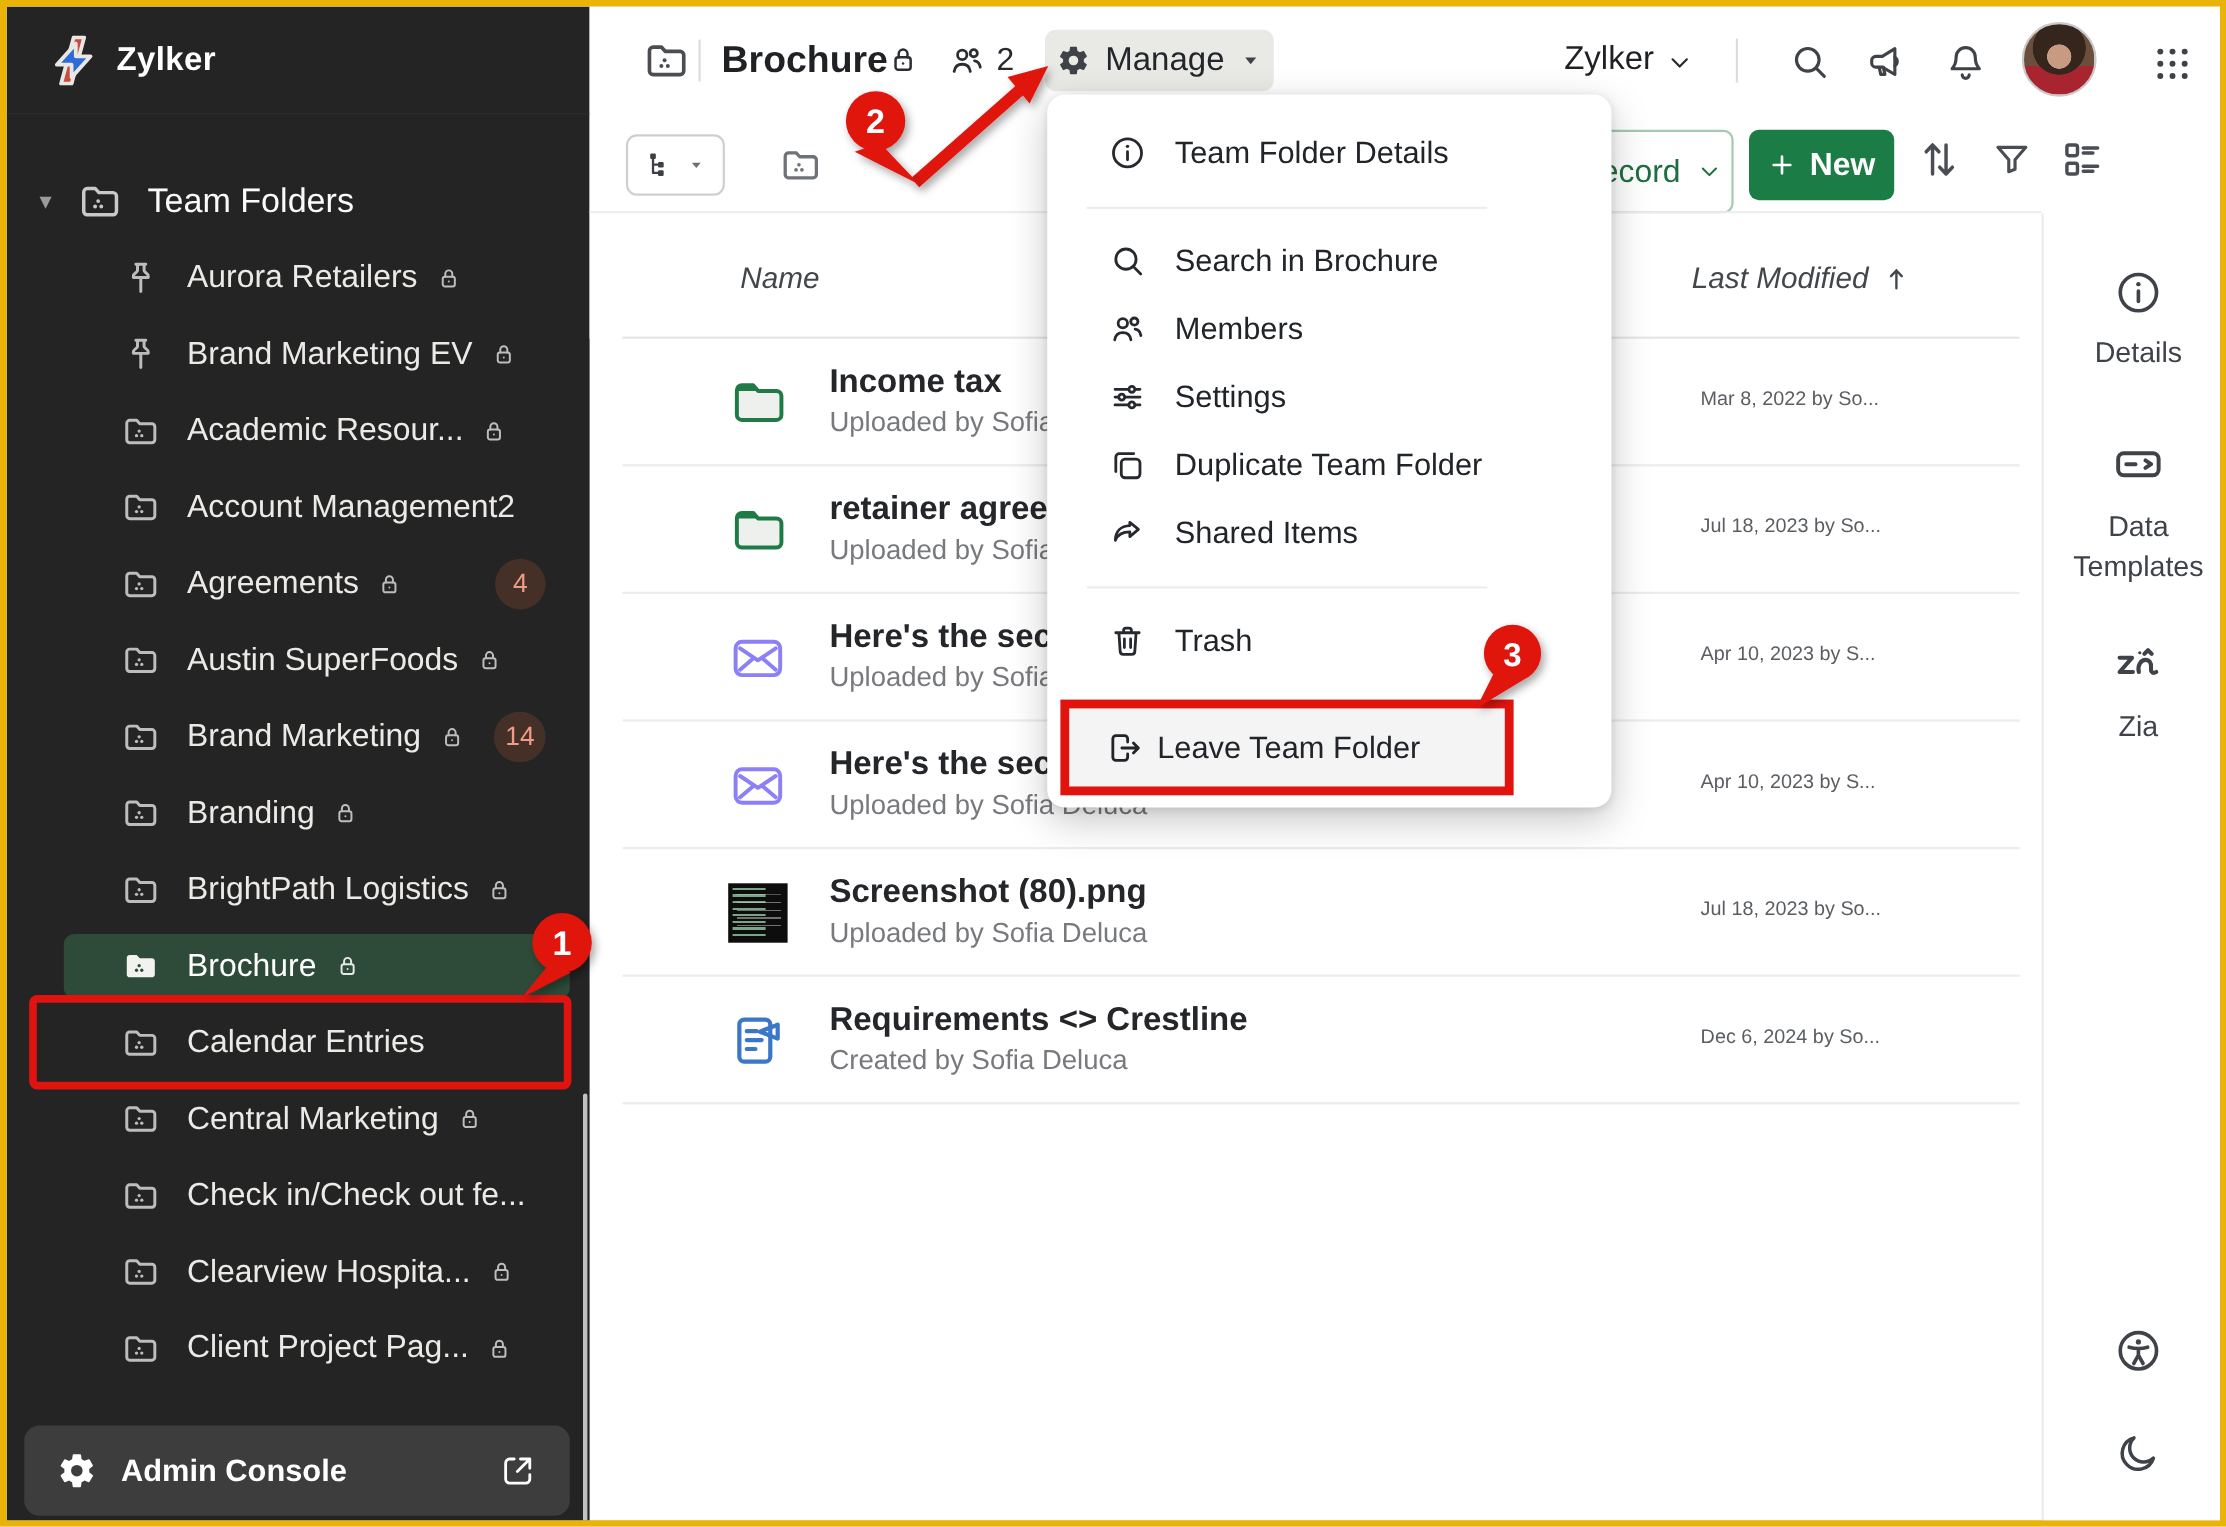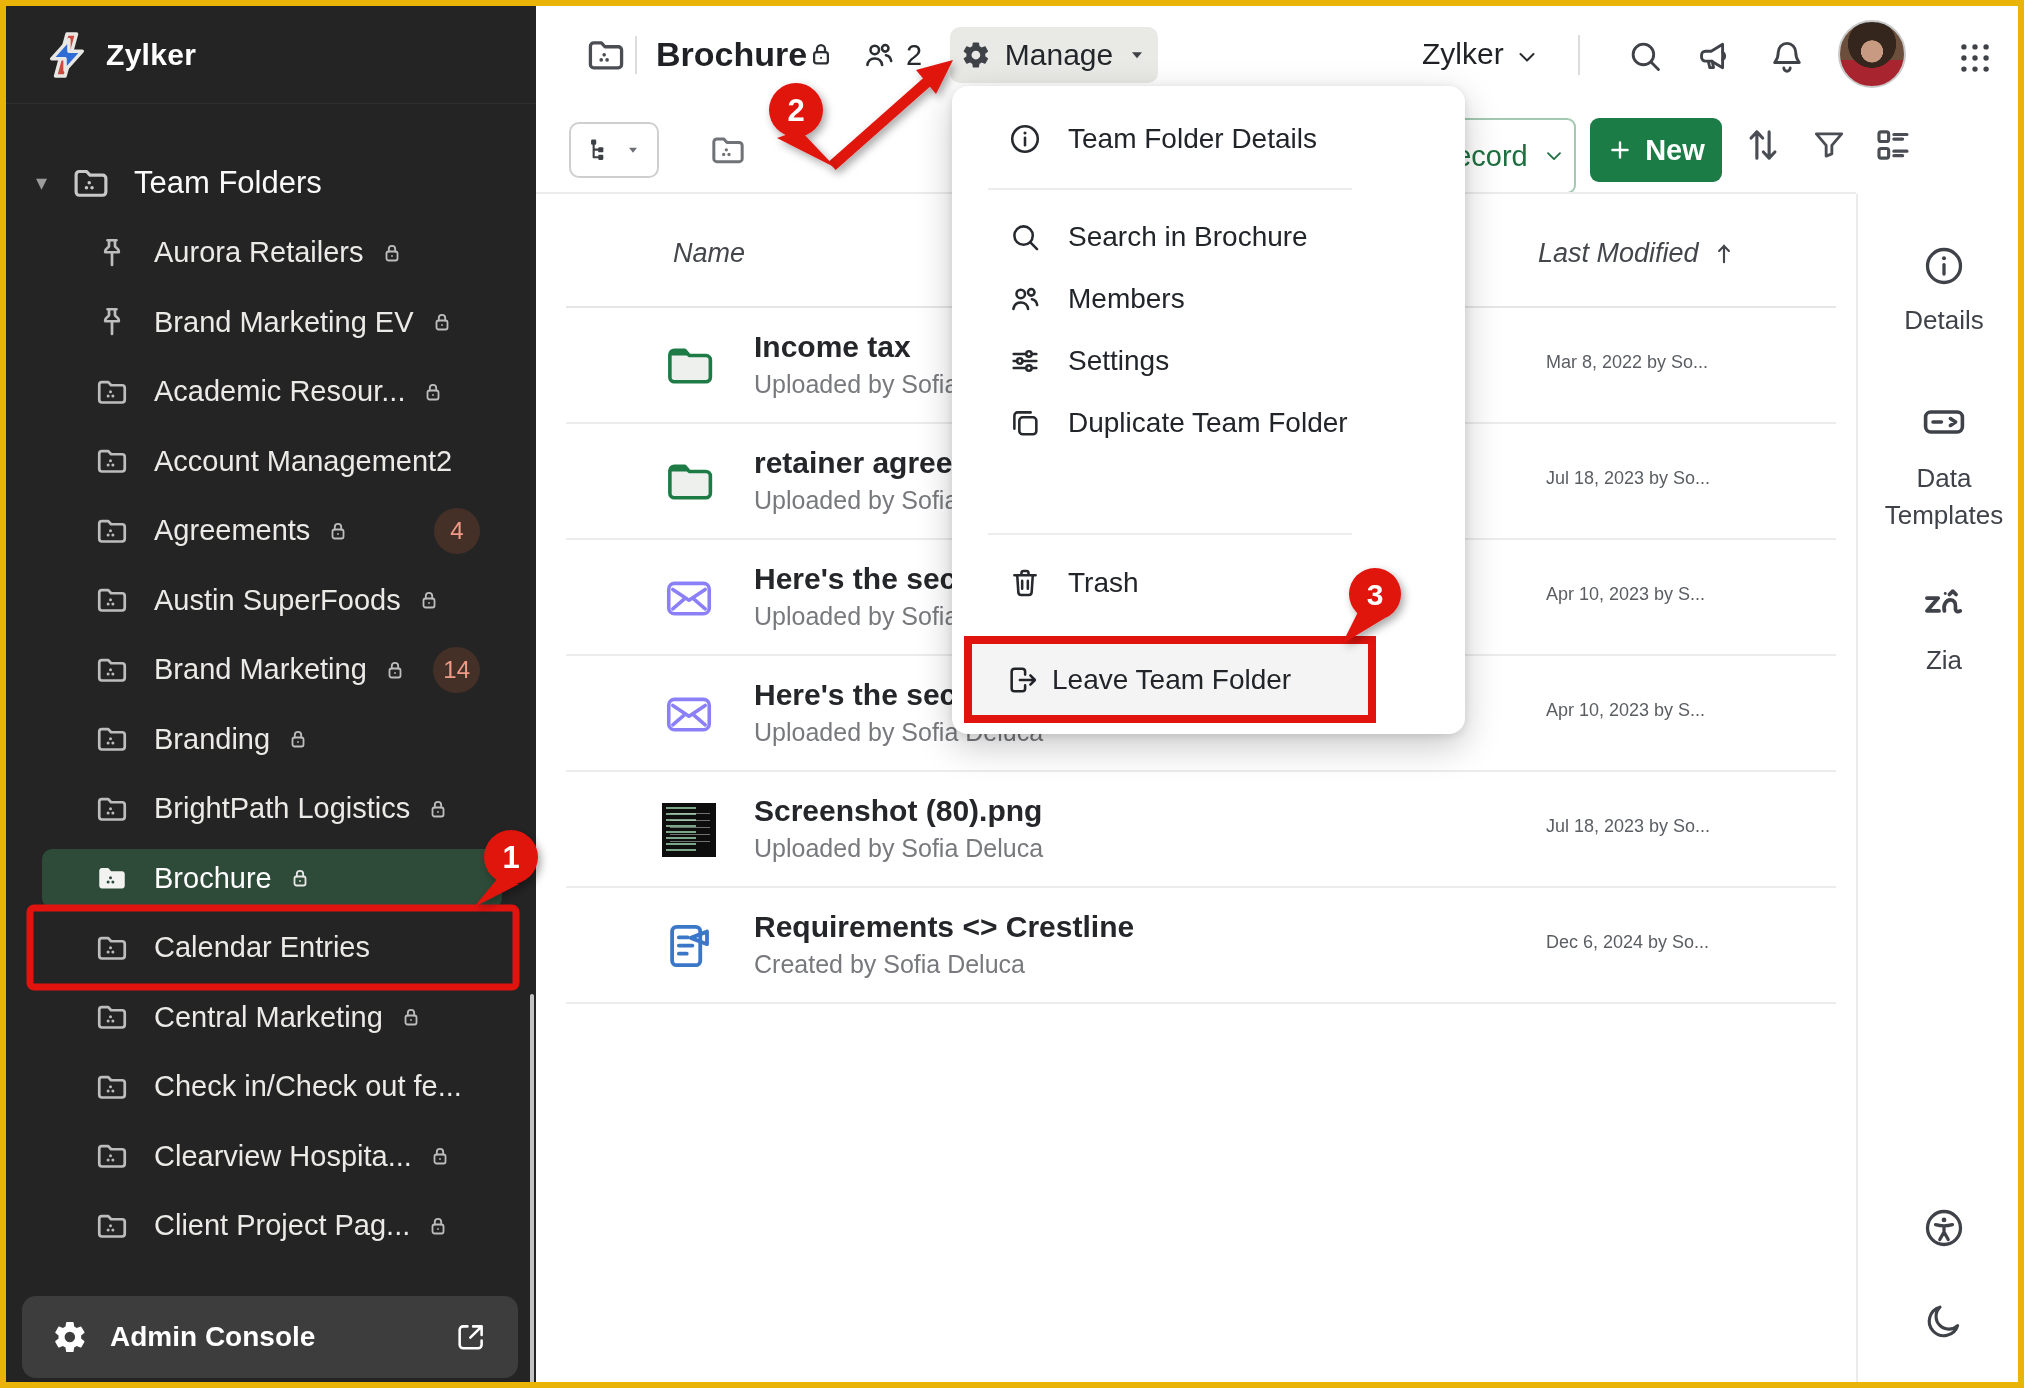--- a/index.html
+++ b/index.html
@@ -9,21 +9,21 @@
   svg.ic { stroke:currentColor; fill:none; stroke-width:1.8; stroke-linecap:round; stroke-linejoin:round; display:block; }
 
   
   #sidebar { position:absolute; left:0; top:0; width:530px; height:1388px; background:#242424; color:#e9e7e4; }
   #logo-row { position:absolute; left:0; top:0; width:530px; height:98px; display:flex; align-items:center; padding-left:38px; gap:16px; border-bottom:1px solid #2e2e2e; }
   #logo-row .brand { color:#ffffff; font-size:30px; font-weight:700; letter-spacing:.3px; }
   #tf-header { position:absolute; left:0; top:148px; width:530px; height:58px; display:flex; align-items:center; padding-left:30px; gap:0; }
   #tf-header .caret { color:#9b9b9b; font-size:22px; width:34px; }
   #tf-header .hicon { color:#c9c9c9; margin-right:22px; }
   #tf-header .hlabel { color:#fafafa; font-size:31px; font-weight:500; }
-  #sb-list { position:absolute; left:0; top:212px; width:530px; }
+  #sb-list { position:absolute; left:16px; top:212px; width:530px; }
   .sb-item { position:relative; height:69.5px; display:flex; align-items:center; padding-left:88px; cursor:pointer; }
   .sb-item .sic { color:#bdbdbd; margin-right:24px; position:relative; z-index:1; }
   .sb-item .slabel { font-size:29px; color:#eceae7; position:relative; z-index:1; white-space:nowrap; }
   .sb-item .slock { color:#bdbdbd; margin-left:16px; position:relative; z-index:1; }
   .sb-item .sbadge { position:absolute; right:56px; top:50%; transform:translateY(-50%); min-width:46px; height:46px; border-radius:23px; background:#453028; color:#f09a88; font-size:24px; display:flex; align-items:center; justify-content:center; padding:0 10px; z-index:1; }
   .sb-item.sel::before { content:''; position:absolute; left:36px; right:34px; top:5px; bottom:5px; background:#2d4b38; border-radius:10px; }
   .sb-item.sel .slabel { color:#ffffff; }
   .sb-item.sel .slock { color:#e8e8e8; }
   #admin-bar { position:absolute; left:16px; bottom:16px; width:496px; height:82px; background:#3d3d3d; border-radius:14px; display:flex; align-items:center; padding:0 30px; gap:22px; color:#ffffff; cursor:pointer; }
   #admin-bar .alabel { font-size:28px; font-weight:700; flex:1; }
@@ -613,20 +613,26 @@
           <use href="#i-settings"></use>
         </svg>
       <span>Settings</span>
     </div>
     <div class="m-item" style="top:306px">
       <svg class="ic mic" width="34" height="34">
           <use href="#i-duplicate"></use>
         </svg>
       <span>Duplicate Team Folder</span>
     </div>
+    <div class="m-item" style="top:368px">
+      <svg class="ic mic" width="34" height="34">
+          <use href="#i-share"></use>
+        </svg>
+      <span>Shared Items</span>
+    </div>
     <div class="m-div" style="top:447px"></div>
     <div class="m-item" style="top:466px">
       <svg class="ic mic" width="34" height="34">
           <use href="#i-trash"></use>
         </svg>
       <span>Trash</span>
     </div>
     <div id="leave-box">
       <svg class="ic mic" width="34" height="34">
           <use href="#i-leave"></use>

